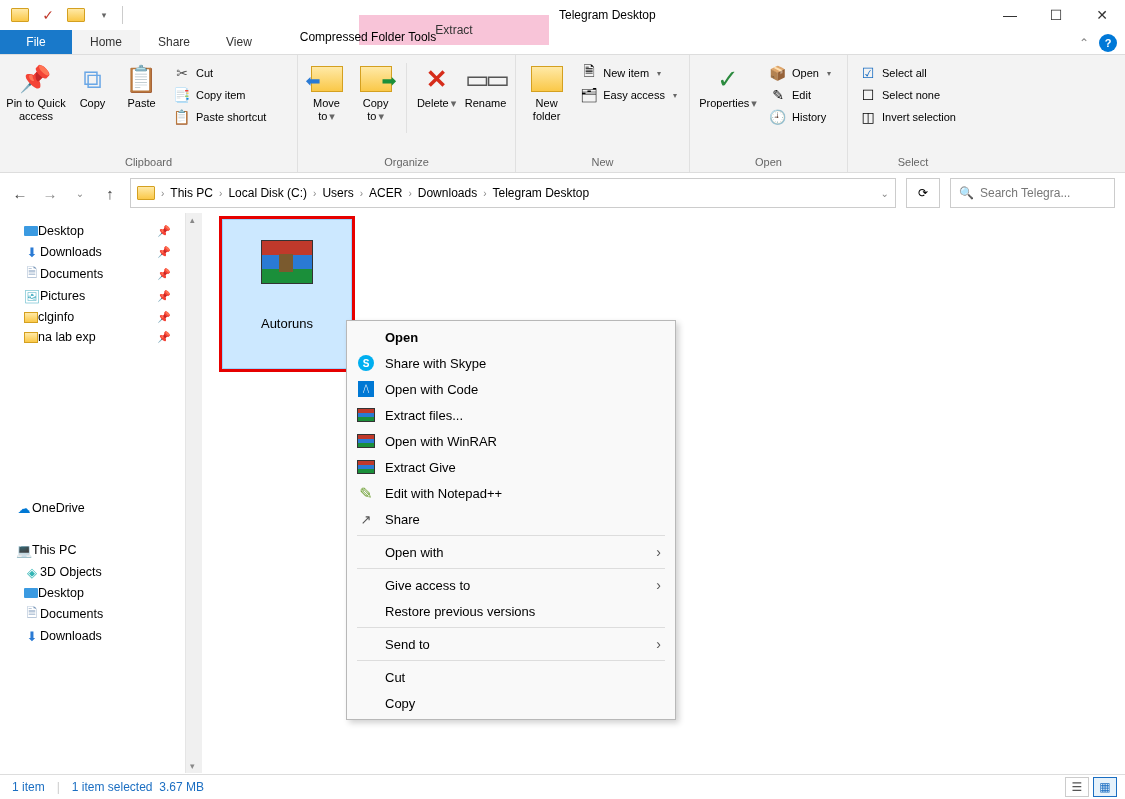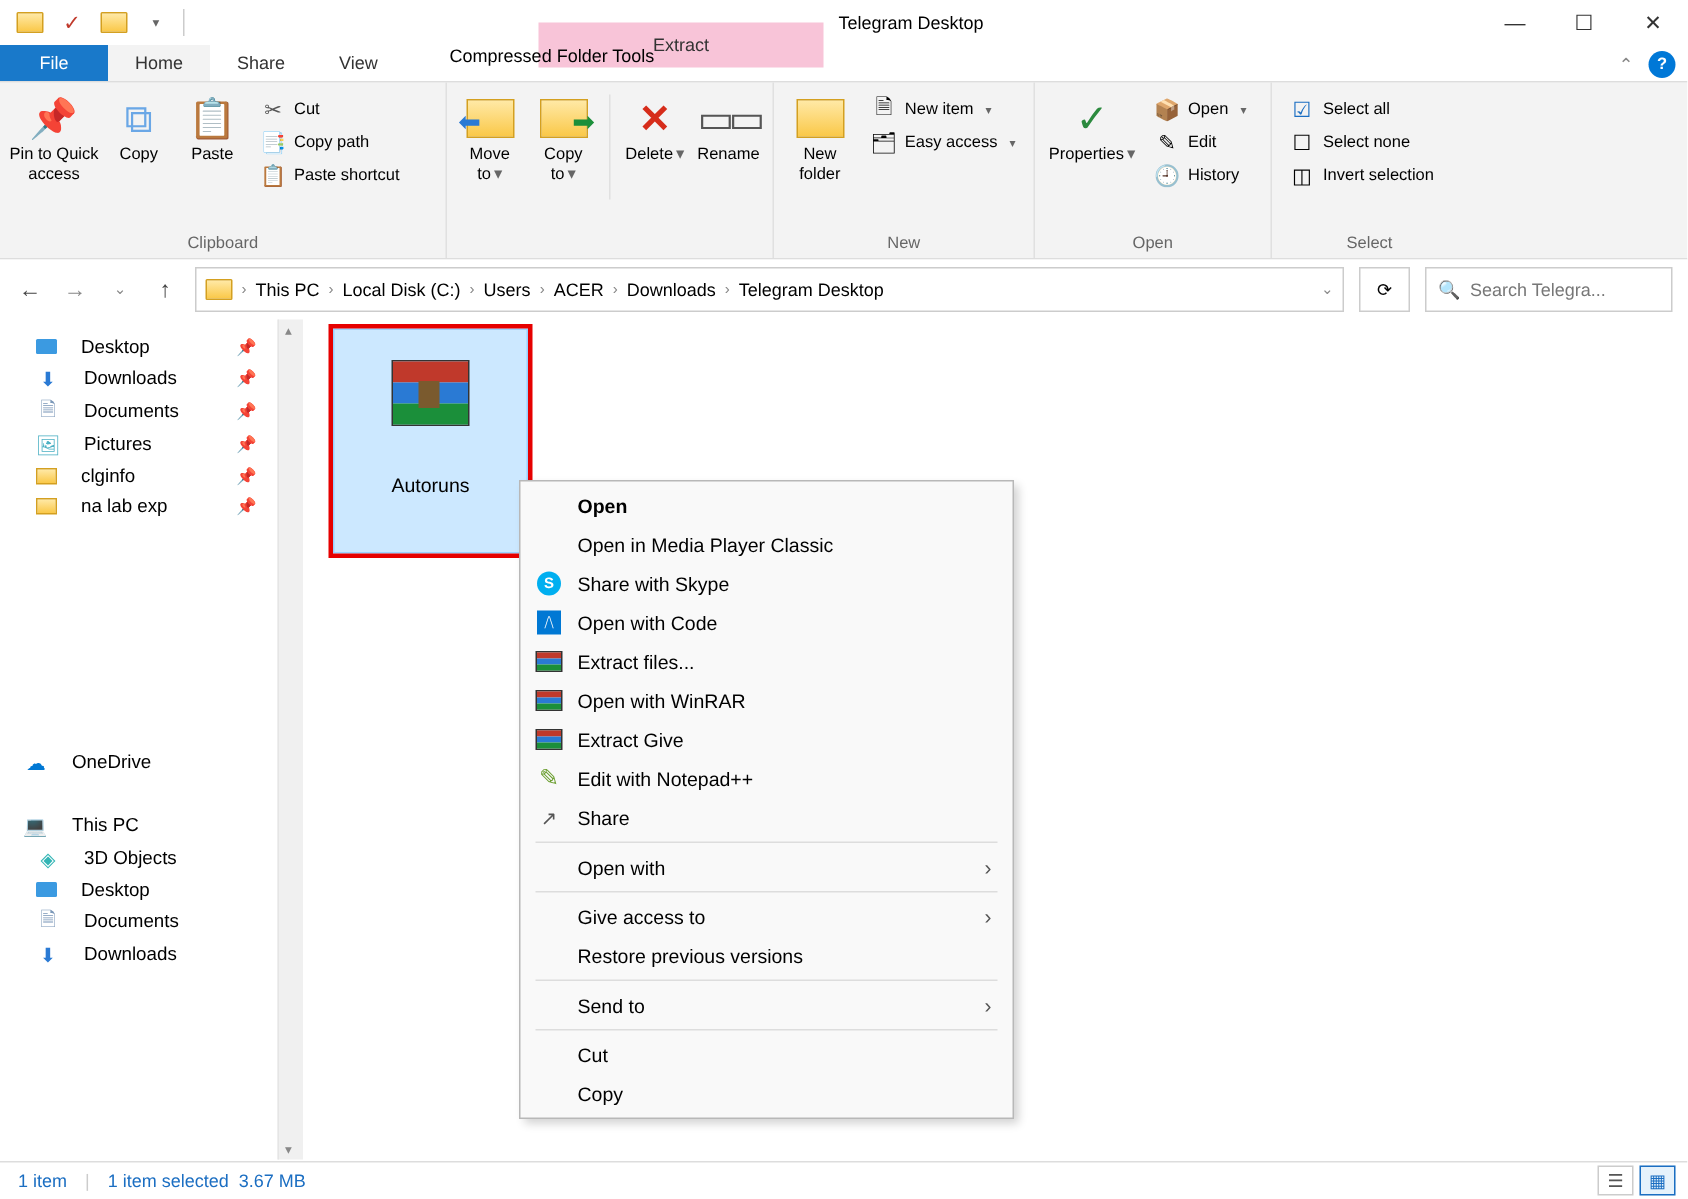--- a/index.html
+++ b/index.html
@@ -52,21 +52,21 @@
 .nav-arrow { width: 20px; text-align: center; color: #888; font-size: 15px; }
 .nav-arrow.active { color: #444; }
 .breadcrumb { flex: 1; height: 30px; border: 1px solid #ccc; display: flex; align-items: center; padding: 0 6px; gap: 6px; }
 .bc-sep { color: #888; font-size: 10px; }
 .bc-item { font-size: 12px; }
 .refresh-btn { width: 34px; height: 30px; border: 1px solid #ccc; display: flex; align-items: center; justify-content: center; }
 .search-box { width: 165px; height: 30px; border: 1px solid #ccc; display: flex; align-items: center; padding: 0 8px; color: #777; gap: 6px; }
 
 .body-area { display: flex; height: 560px; position: relative; }
 .nav-pane { width: 185px; border-right: 0px; padding: 8px 6px; overflow: hidden; }
-.nav-item { display: flex; align-items: center; gap: 16px; padding: 3px 4px 3px 18px; font-size: 12.5px; position: relative; }
+.nav-item { display: flex; align-items: center; gap: 0; padding: 3px 4px 3px 18px; font-size: 12.5px; position: relative; }
 .nav-item .pin { position: absolute; right: 8px; color: #888; font-size: 11px; }
 .nav-section { margin-top: 20px; }
 .nav-item .ni { width: 16px; height: 16px; display: flex; align-items: center; justify-content: center; font-size: 13px; }
 .ni.desktop { background: #3b9ae1; border-radius: 1px; width: 14px; height: 10px; }
 .ni.download { color: #2a7ad4; }
 .ni.doc { color: #7a97b8; }
 .ni.pic { color: #4db1c4; }
 .ni.folder { background: linear-gradient(#ffe9a6, #fac848); border: 1px solid #d4a020; width: 14px; height: 11px; }
 .ni.onedrive { color: #0078d4; }
 .ni.thispc { color: #6aa7e6; }
@@ -158,21 +158,21 @@
         <div class="icon-box paste-icon">📋</div>
         <span>Paste</span>
       </div>
       <div class="small-btn-col" style="margin-top:4px">
         <div class="small-btn">
             <span class="si scissors">✂</span>
             <span>Cut</span>
           </div>
         <div class="small-btn">
             <span class="si">📑</span>
-            <span>Copy path</span>
+            <span>Copy item</span>
           </div>
         <div class="small-btn">
             <span class="si">📋</span>
             <span>Paste shortcut</span>
           </div>
       </div>
     </div>
     <div class="group-label">Clipboard</div>
   </div>
 
@@ -197,20 +197,21 @@
       <div style="width:1px;height:70px;background:#e0e0e0;margin:4px 4px 0"></div>
       <div class="big-btn" style="width:48px">
         <div class="icon-box red-x">✕</div>
         <span><span>Delete</span><span class="drop-caret">▾</span></span>
       </div>
       <div class="big-btn" style="width:52px">
         <div class="icon-box rename-icon">▭▭</div>
         <span>Rename</span>
       </div>
     </div>
+    <div class="group-label">Organize</div>
   </div>
 
   <div class="ribbon-group" style="width:174px">
     <div class="group-body">
       <div class="big-btn" style="width:54px">
         <div class="icon-box">
             <div class="folder-big"></div>
           </div>
         <span>New folder</span>
       </div>
@@ -385,23 +386,20 @@
       <div class="file-label">Autoruns</div>
     </div>
   </div>
 </div>
 
 <div class="ctx-menu">
   <div class="ctx-item bold">
       <span>Open</span>
     </div>
   <div class="ctx-item">
-      <span>Open in Media Player Classic</span>
-    </div>
-  <div class="ctx-item">
       <span class="ci">
         <span class="skype-icon">S</span>
       </span>
       <span>Share with Skype</span>
     </div>
   <div class="ctx-item">
       <span class="ci">
         <span class="vscode-icon">⧸⧹</span>
       </span>
       <span>Open with Code</span>

